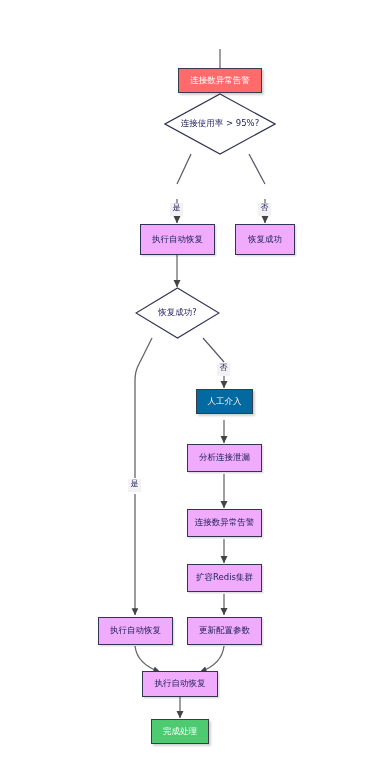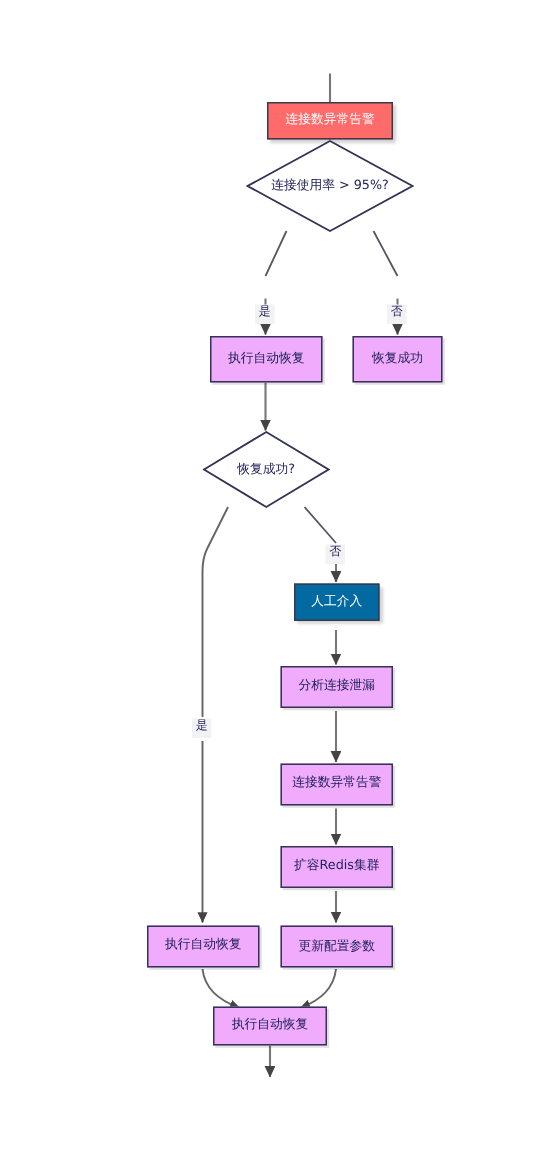--- a/index.html
+++ b/index.html
@@ -185,14 +185,17 @@
   </div>
 
   <div class="node-box n-process" style="left:187px;top:617px;width:75px;height:28px;font-family:Liberation Serif, serif;">
     <span>更新配置参数</span>
   </div>
 
   <div class="node-box n-process" style="left:142px;top:671px;width:76px;height:26px;">
     <span>执行自动恢复</span>
   </div>
 
+  <div class="node-box n-end" style="left:151px;top:719px;width:58px;height:25px;">
+    <span>完成处理</span>
+  </div>
 
 </div>
 
 </body></html>

